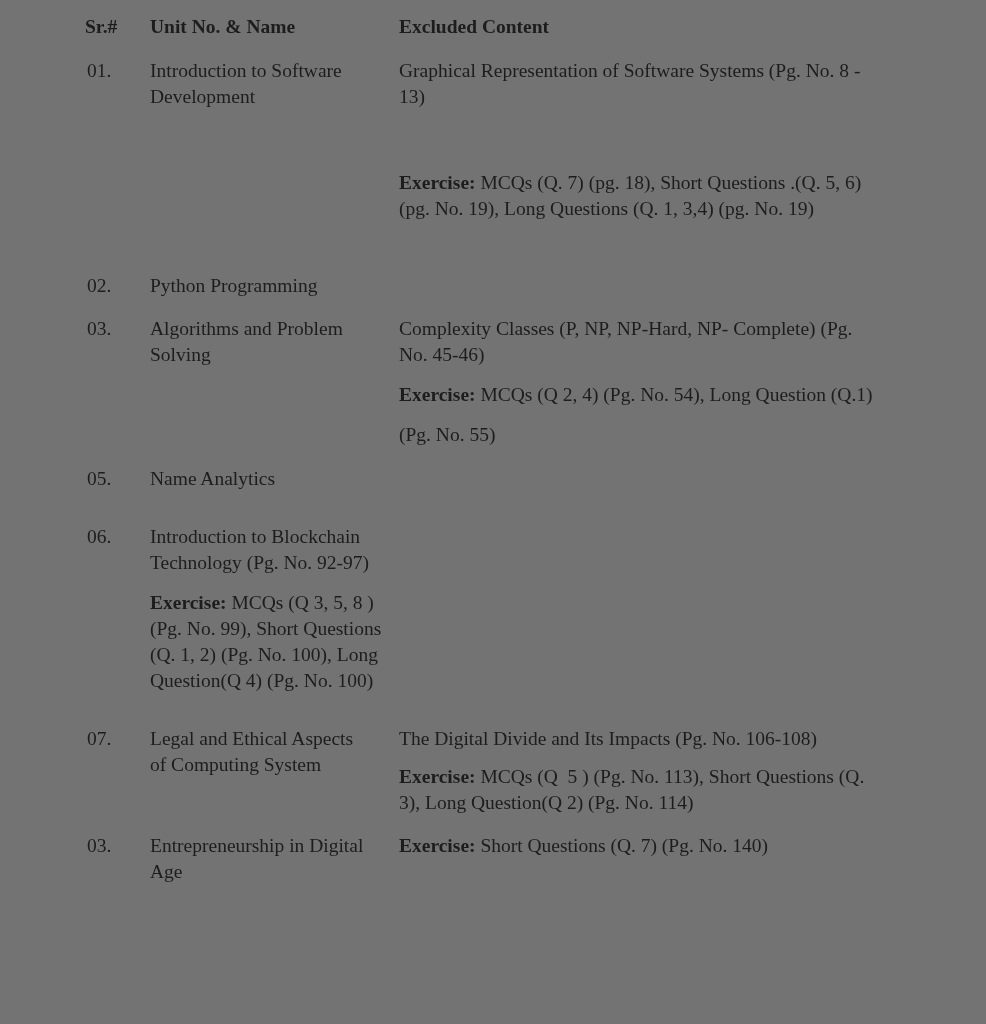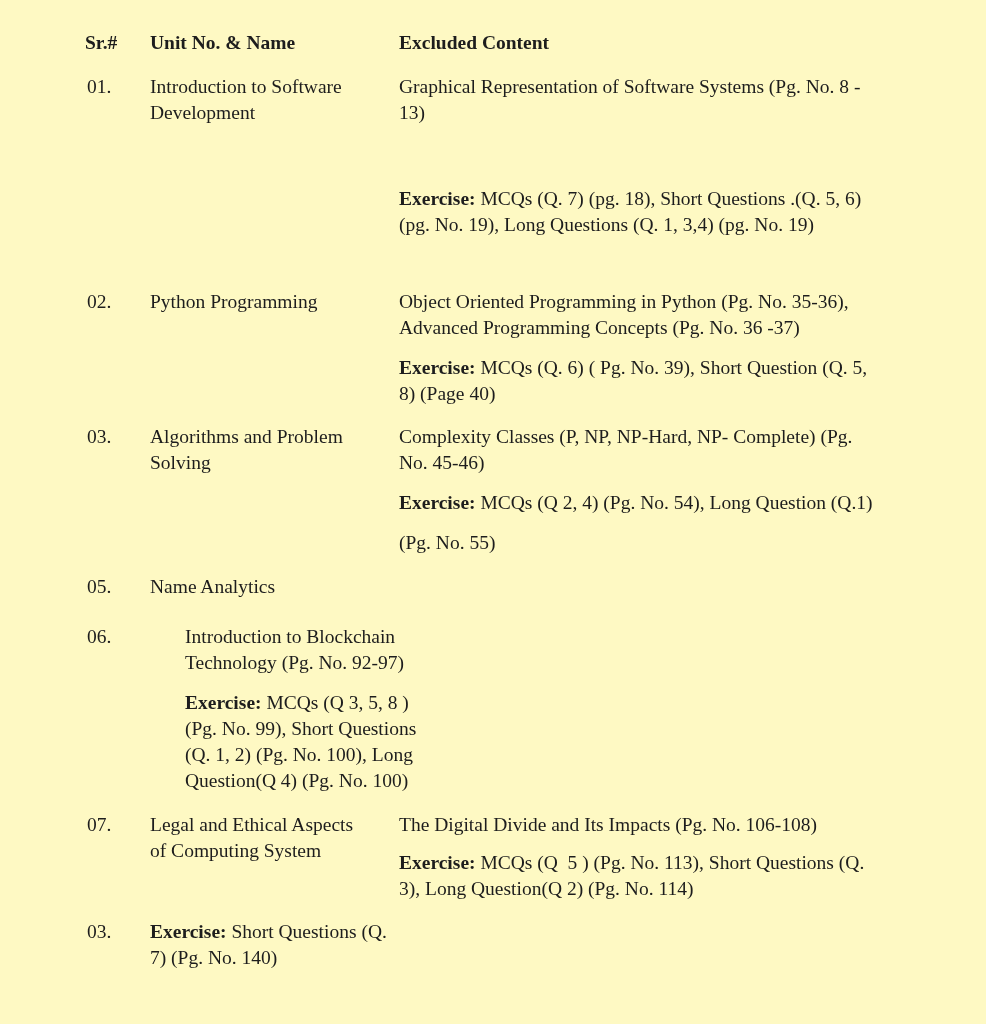--- a/index.html
+++ b/index.html
@@ -1,21 +1,21 @@
 <!DOCTYPE html>
 <html><head>
 <meta charset="utf-8">
 <style>
   html, body { margin: 0; padding: 0; background: #ffffff; }
   .page {
     width: 986px;
     height: 1024px;
     box-sizing: border-box;
-    padding: 30px 24px 0 85px;
-    background: #fef9c3;
+    padding: 14px 24px 0 85px;
+    background: #737373;
     color: #1d1d1d;
     font-family: "Liberation Serif", "DejaVu Serif", serif;
     font-size: 19.5px;
     line-height: 26px;
     overflow: hidden;
   }
   .header-row, .row {
     display: grid;
     grid-template-columns: 65px 249px 1fr;
     align-items: start;
@@ -23,22 +23,22 @@
   .header-row .hcell { font-weight: bold; }
   .cell { white-space: pre-wrap; }
   .sr { padding-left: 2px; }
   .para { margin: 0; white-space: pre-wrap; }
   .para + .para { margin-top: 14px; }
   #rows .row { margin-top: 17px; }
   #rows .row:nth-child(1) { margin-top: 18px; }
   #rows .row:nth-child(1) .para + .para { margin-top: 60px; }
   #rows .row:nth-child(2) { margin-top: 51px; }
   #rows .row:nth-child(4) { margin-top: 18px; }
-  #rows .row:nth-child(5) { margin-top: 24px; gap: 35px; }
-  #rows .row:nth-child(6) { margin-top: 18px; }
+  #rows .row:nth-child(5) { margin-top: 32px; }
+  #rows .row:nth-child(6) { margin-top: 32px; }
   #rows .row:nth-child(6) .para + .para { margin-top: 12px; }
   #rows .row:nth-child(7) .para + .para { margin-top: 16px; }
   .para b { font-weight: bold; }
 </style>
 </head>
 <body>
 
 <div class="page">
   <div class="header-row">
     <div class="hcell">Sr.#</div>
@@ -52,23 +52,20 @@
     <div class="cell unit">Introduction to Software
 Development</div>
     <div class="cell content"><p class="para">Graphical Representation of Software Systems (Pg. No. 8 -
 13)</p><p class="para"><b>Exercise:</b> MCQs (Q. 7) (pg. 18), Short Questions .(Q. 5, 6)
 (pg. No. 19), Long Questions (Q. 1, 3,4) (pg. No. 19)</p></div>
   </div>
 
   <div class="row">
     <div class="cell sr">02.</div>
     <div class="cell unit">Python Programming</div>
-    <div class="cell content"><p class="para">Object Oriented Programming in Python (Pg. No. 35-36),
-Advanced Programming Concepts (Pg. No. 36 -37)</p><p class="para"><b>Exercise:</b> MCQs (Q. 6) ( Pg. No. 39), Short Question (Q. 5,
-8) (Page 40)</p></div>
   </div>
 
   <div class="row">
     <div class="cell sr">03.</div>
     <div class="cell unit">Algorithms and Problem
 Solving</div>
     <div class="cell content"><p class="para">Complexity Classes (P, NP, NP-Hard, NP- Complete) (Pg.
 No. 45-46)</p><p class="para"><b>Exercise:</b> MCQs (Q 2, 4) (Pg. No. 54), Long Question (Q.1)</p><p class="para">(Pg. No. 55)</p></div>
   </div>
 
@@ -86,16 +83,18 @@
   <div class="row">
     <div class="cell sr">07.</div>
     <div class="cell unit">Legal and Ethical Aspects
 of Computing System</div>
     <div class="cell content"><p class="para">The Digital Divide and Its Impacts (Pg. No. 106-108)</p><p class="para"><b>Exercise:</b> MCQs (Q  5 ) (Pg. No. 113), Short Questions (Q.
 3), Long Question(Q 2) (Pg. No. 114)</p></div>
   </div>
 
   <div class="row">
     <div class="cell sr">03.</div>
+    <div class="cell unit">Entrepreneurship in Digital
+Age</div>
     <div class="cell content"><p class="para"><b>Exercise:</b> Short Questions (Q. 7) (Pg. No. 140)</p></div>
   </div>
 </div>
 </div>
 
 </body></html>

